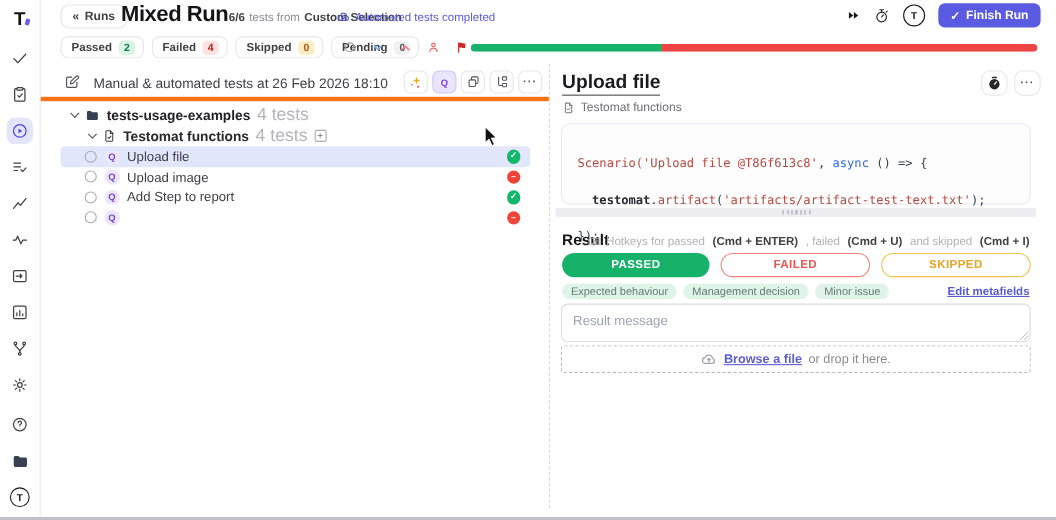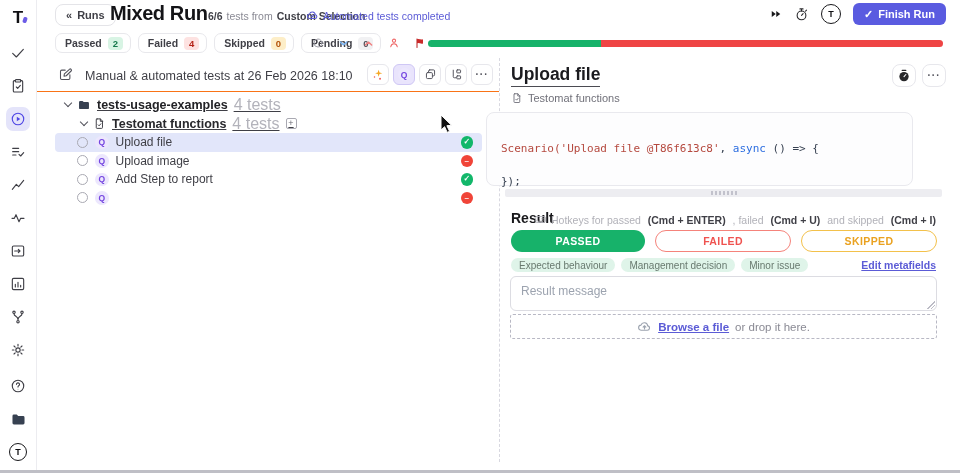--- a/index.html
+++ b/index.html
@@ -36,49 +36,49 @@
   .cnt.g { background:#d8f4e4; color:#15794c; }
   .cnt.r { background:#fde2e1; color:#b42318; }
   .cnt.y { background:#fdeec8; color:#b45309; }
   .cnt.n { background:#f1f1f3; color:#52525b; }
   .flt-icons { left:312px; top:37px; display:flex; gap:14px; align-items:center; }
   .progress { left:428px; top:40px; width:515px; height:7px; border-radius:5px; overflow:hidden; display:flex; background:#f1f1f3; }
   .progress .seg-pass { background:#17b26a; height:100%; }
   .progress .seg-fail { background:#ef4444; height:100%; flex:1; }
 
   
-  .tree-header { left:37px; top:58px; width:462px; height:34px; border-bottom:1px solid #f97316; }
+  .tree-header { left:37px; top:58px; width:462px; height:34px; border-bottom:4px solid #f97316; }
   .run-edit { position:absolute; left:21px; top:9px; color:#52525b; }
   .run-title { position:absolute; left:48px; top:11px; font-size:12.5px; color:#3f3f46; }
   .tree-toolbar { position:absolute; right:6px; top:6px; display:flex; gap:4px; }
   .tb-btn { width:22px; height:21px; border:1px solid #e7e7ec; border-radius:6px; background:#fff; display:flex; align-items:center; justify-content:center; color:#52525b; }
   .tb-btn.active { background:#e9e4fc; border-color:#cfc7f5; }
   .dots { font-size:10px; font-weight:700; color:#52525b; letter-spacing:1px; line-height:1; }
 
   .tree { left:37px; top:95px; width:462px; }
-  .trow { height:19px; display:flex; align-items:center; gap:6px; font-size:12px; color:#3f3f46;text-decoration:underline; }
+  .trow { height:19px; display:flex; align-items:center; gap:6px; font-size:12px; color:#3f3f46; }
   .trow .cname { font-weight:700; color:#222226; font-size:12.5px; }
   .trow .sname { font-weight:600; color:#28282c; font-size:12.5px; }
   .muted { font-size:16px; color:#b3b3bb; }
   .chev { width:6px; height:6px; border-right:1.5px solid #52525b; border-bottom:1.5px solid #52525b; transform:rotate(45deg); margin-top:-3px; }
   .test-row { position:relative; margin-left:18px; width:427px; height:18.5px; border-radius:4px; display:flex; align-items:center; gap:7px; padding-left:22px; font-size:12px; color:#3f3f46; }
   .test-row.selected { background:#e2e6fa; }
   .radio { width:11px; height:11px; border:1.3px solid #a9a9b2; border-radius:50%; background:transparent; flex:none; }
   .qbadge { width:13.5px; height:13.5px; border-radius:50%; background:#ece7fd; color:#7445e0; font-size:8.5px; font-weight:900; display:flex; align-items:center; justify-content:center; flex:none; }
   .status { position:absolute; right:9px; top:3px; width:12.5px; height:12.5px; border-radius:50%; color:#fff; display:flex; align-items:center; justify-content:center; font-size:8px; font-weight:900; line-height:1; }
   .status.ok { background:#12b76a; }
   .status.ko { background:#f04438; }
   .expand-box { width:11px; height:11px; border:1px solid #a9a9b2; border-radius:2px; color:#6b6b74; font-size:9px; line-height:9px; display:flex; align-items:center; justify-content:center; }
 
   .v-divider { left:499px; top:58px; height:404px; border-left:1px dashed #d8d8e0; }
 
   
   .d-title { left:511px; top:64px; font-size:17.5px; font-weight:700; color:#1b1b1f; border-bottom:1.5px solid #4b4b52; padding-bottom:1px; }
   .d-crumb { left:511px; top:92px; display:flex; align-items:center; gap:5px; font-size:11px; color:#71717a; }
-  .code-box { left:486px; top:112px; width:427px; height:74px; border:1px solid #e9e9ee; border-radius:8px; background:#fdfdfe; padding:11px 14px; font-family:"DejaVu Sans Mono", monospace; font-size:11px; line-height:16.5px; white-space:pre; color:#374151; }
+  .code-box { left:510px; top:112px; width:427px; height:74px; border:1px solid #e9e9ee; border-radius:8px; background:#fdfdfe; padding:11px 14px; font-family:"DejaVu Sans Mono", monospace; font-size:11px; line-height:16.5px; white-space:pre; color:#374151; }
   .tok-red { color:#b5493f; }
   .tok-blue { color:#2d6ee0; }
   .tok-obj { color:#24292f; font-weight:600; }
   .h-resizer { left:505px; top:189px; width:437px; height:8px; background:#ededf1; border-radius:2px; }
   .h-resizer i { position:absolute; left:50%; top:2px; width:26px; height:4px; margin-left:-13px;
                  background:repeating-linear-gradient(90deg,#c2c2cc 0 2px,transparent 2px 4px); }
   .r-head { left:511px; top:210px; font-size:14px; font-weight:700; color:#18181b; }
   .hotkeys { right:24px; top:213px; display:flex; align-items:center; gap:4px; font-size:10.5px; color:#b1b1b8; white-space:pre; }
   .hotkeys b { color:#3f3f46; font-weight:700; }
   .verdicts { left:511px; top:230px; width:426px; display:flex; gap:10px; }
@@ -367,20 +367,21 @@
 <div class="abs d-crumb">
   <svg class="si" width="12" height="12" viewBox="0 0 24 24" style="color:#71717a;stroke-width:1.8;">
       <path d="M7.5 3.5h6l4 4v12a1.5 1.5 0 0 1-1.5 1.5H7.5A1.5 1.5 0 0 1 6 19.5v-14A1.5 1.5 0 0 1 7.5 3.5z"></path>
       <path d="M13.5 3.5V8H18M9.5 14.5l1.8 1.8 3.2-3.8"></path>
     </svg>
   <span>Testomat functions</span>
 </div>
 
 <div class="abs code-box">
 <div><span class="tok-red">Scenario(</span><span class="tok-red">'Upload file @T86f613c8'</span><span>, </span><span class="tok-blue">async</span><span> () =&gt; {</span></div>
+<div><span class="tok-obj">  testomat</span><span>.</span><span class="tok-red">artifact</span><span>(</span><span class="tok-red">'artifacts/artifact-test-text.txt'</span><span>);</span></div>
 <div><span>});</span></div>
 </div>
 
 <div class="abs h-resizer">
     <i></i>
   </div>
 
 <div class="abs r-head">Result</div>
 <div class="abs hotkeys">
   <svg class="si" width="13" height="13" viewBox="0 0 24 24" style="color:#b1b1b8;stroke-width:1.6;">

